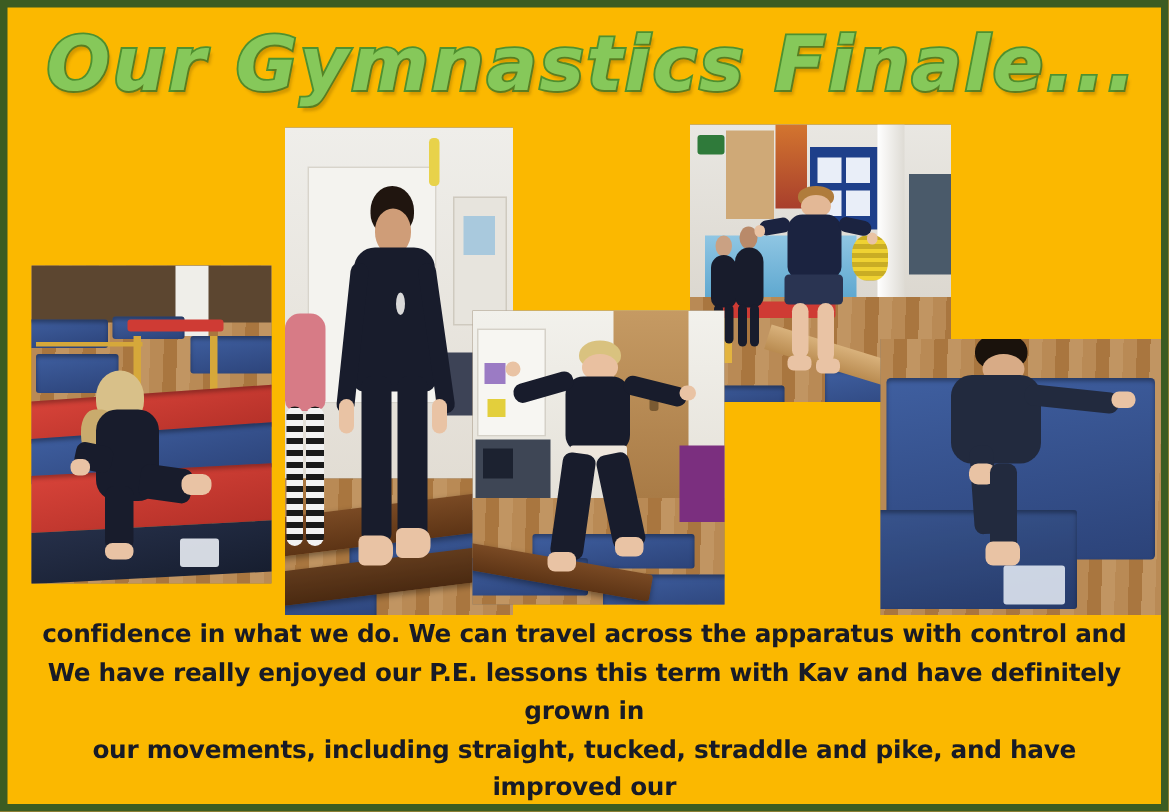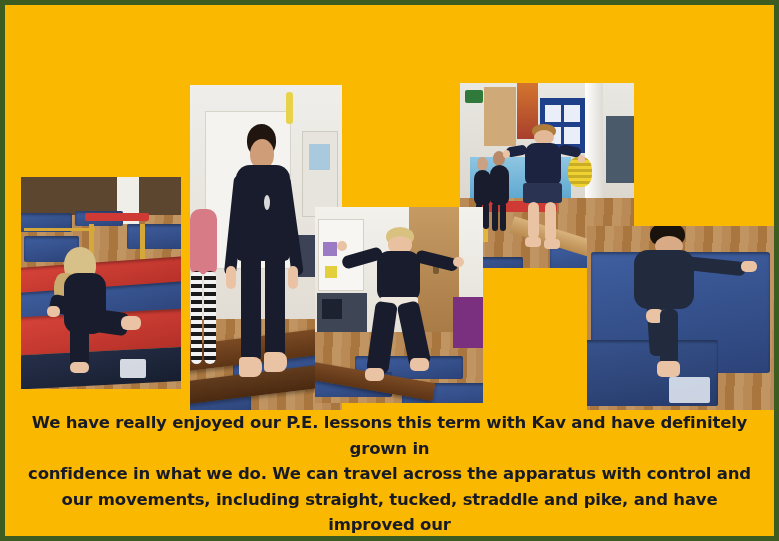--- a/index.html
+++ b/index.html
@@ -91,20 +91,21 @@
     font-weight: 700;
     line-height: 25.5px;
     letter-spacing: -0.2px;
   }
 </style>
 </head>
 <body>
 
 <div id="poster">
 
+  <div id="title">Our Gymnastics Finale...</div>
 
   <div id="collage">
 
     <div class="photo" style="left:185px; top:20px; width:152px; height:325px;">
       <div class="ph-inner">
         <div class="wall" style="height:72%; background:linear-gradient(180deg,#efeeea,#e2ddd4);"></div>
         <div style="position:absolute; left:10%; top:8%; width:55%; height:48%; background:#f4f3ef; border:1px solid #d8d4cb;"></div>
         <div style="position:absolute; left:63%; top:2%; width:5%; height:10%; background:#e8d24a; border-radius:3px;"></div>
         <div style="position:absolute; left:74%; top:14%; width:22%; height:26%; background:#e7e4dd; border:1px solid #cfcabf;"></div>
         <div style="position:absolute; left:78%; top:18%; width:14%; height:8%; background:#a9c9dd;"></div>
@@ -285,19 +286,19 @@
           <div class="skin" style="left:28%; top:56%; width:16%; height:9%; border-radius:6px;"></div>
           <div class="limb" style="left:40%; top:56%; width:16%; height:38%; background:#222a3e;"></div>
           <div class="skin" style="left:38%; top:90%; width:20%; height:10%; border-radius:5px;"></div>
         </div>
       </div>
     </div>
 
   </div>
 
   <div id="body-text">
+    <div>confidence in what we do. We can travel across the apparatus with control and</div>
     <div>We have really enjoyed our P.E. lessons this term with Kav and have definitely grown in</div>
-    <div>confidence in what we do. We can travel across the apparatus with control and</div>
     <div>our movements, including straight, tucked, straddle and pike, and have improved our</div>
 
   </div>
 
 </div>
 
 </body></html>

